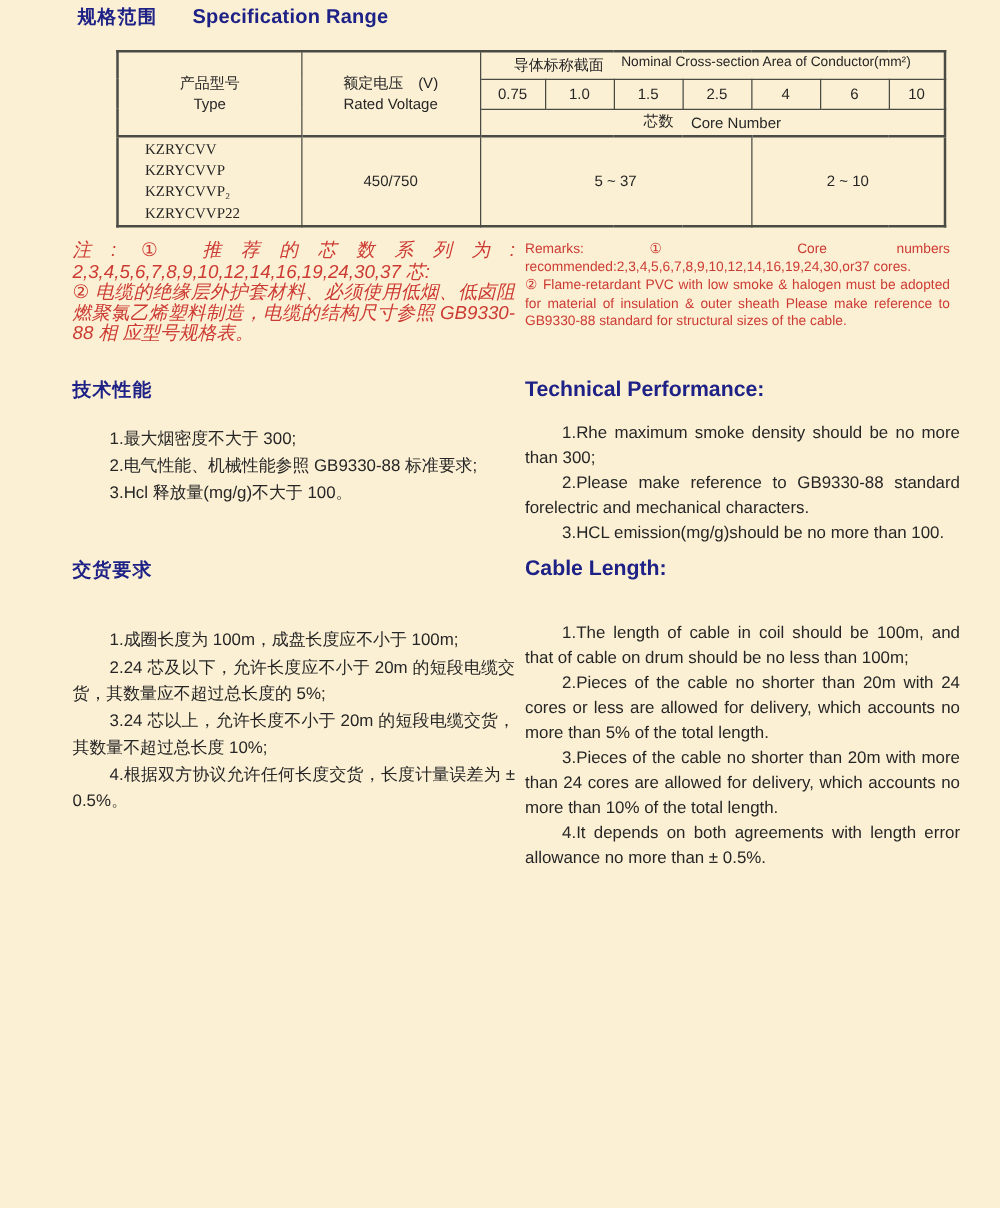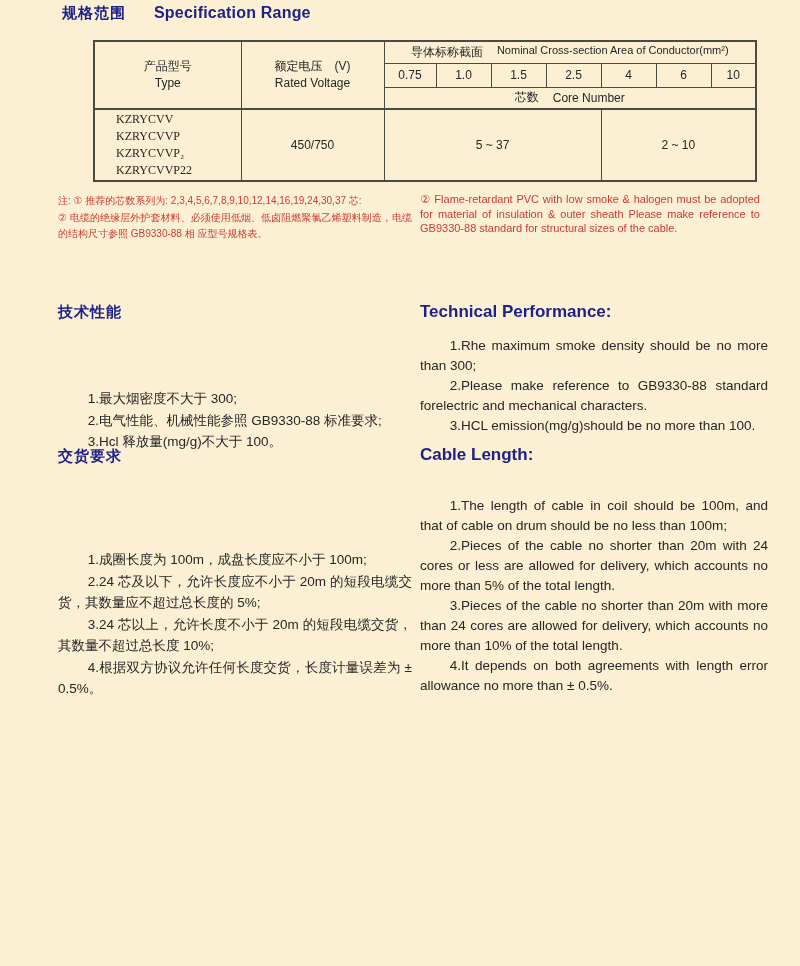--- a/index.html
+++ b/index.html
@@ -40,41 +40,42 @@
   .conductor-head{display:flex;justify-content:center;align-items:flex-start;gap:14px;}
   .conductor-head .zh{font-size:12px;}
   .conductor-head .en{font-size:11px;}
   .core-head{display:flex;justify-content:center;align-items:center;gap:14px;font-size:12px;}
   .types-cell{text-align:left !important;padding-left:21px !important;font-family:Liberation Serif, serif;}
   .types-cell div{line-height:17px;}
 
   
   .notes-zh{
     position:absolute;top:193px;left:58px;width:354px;
-    color:#cc3b33;font-size:10px;line-height:16.5px;
+    color:#cc3b33;font-size:15px;line-height:16.5px;
     text-align:justify;
+    font-style:italic;
   }
   .notes-zh p{margin:0;}
   .notes-en{
     position:absolute;top:192px;left:420px;width:340px;
     color:#cc3b33;font-size:11px;line-height:14.5px;
     text-align:justify;
   }
   .notes-en p{margin:0;}
 
   
   .h-zh{position:absolute;left:58px;color:#1e2287;font-weight:bold;font-size:15px;letter-spacing:1px;margin:0;}
   .h-en{position:absolute;left:420px;color:#1e2287;font-weight:bold;font-size:17px;margin:0;}
   .h-tech-zh{top:303px;font-family:Liberation Mono, monospace;}
   .h-tech-en{top:302px;}
   .h-deliv-zh{top:447px;}
   .h-deliv-en{top:445px;}
 
   
-  .col-zh{position:absolute;left:58px;width:354px;font-size:13.5px;line-height:21.5px;text-align:justify;color:#262626;margin-top:48px;}
+  .col-zh{position:absolute;left:58px;width:354px;font-size:13.5px;line-height:21.5px;text-align:justify;color:#262626;}
   .col-en{position:absolute;left:420px;width:348px;font-size:13.5px;line-height:20px;text-align:justify;color:#262626;}
   .col-zh p,.col-en p{margin:0;text-indent:2.2em;}
   .tech-zh-list{top:340px;}
   .tech-en-list{top:336px;}
   .deliv-zh-list{top:501px;}
   .deliv-en-list{top:496px;}
 </style>
 </head>
 <body>
 
@@ -148,20 +149,21 @@
     </tr>
   </tbody>
     </table>
 
   <div class="notes-zh">
     <p>注: ①  推荐的芯数系列为: 2,3,4,5,6,7,8,9,10,12,14,16,19,24,30,37 芯:</p>
     <p>②  电缆的绝缘层外护套材料、必须使用低烟、低卤阻燃聚氯乙烯塑料制造，电缆的结构尺寸参照 GB9330-88 相  应型号规格表。</p>
   </div>
 
   <div class="notes-en">
+    <p>Remarks:①  Core numbers recommended:2,3,4,5,6,7,8,9,10,12,14,16,19,24,30,or37 cores.</p>
     <p>②  Flame-retardant PVC with low smoke &amp; halogen must be adopted for material of insulation &amp; outer sheath Please make reference to GB9330-88 standard for structural sizes of the cable.</p>
   </div>
 
   <h2 class="h-zh h-tech-zh">技术性能</h2>
   <h2 class="h-en h-tech-en">Technical Performance:</h2>
 
   <div class="col-zh tech-zh-list">
     <p>1.最大烟密度不大于 300;</p>
     <p>2.电气性能、机械性能参照 GB9330-88 标准要求;</p>
     <p>3.Hcl 释放量(mg/g)不大于 100。</p>

